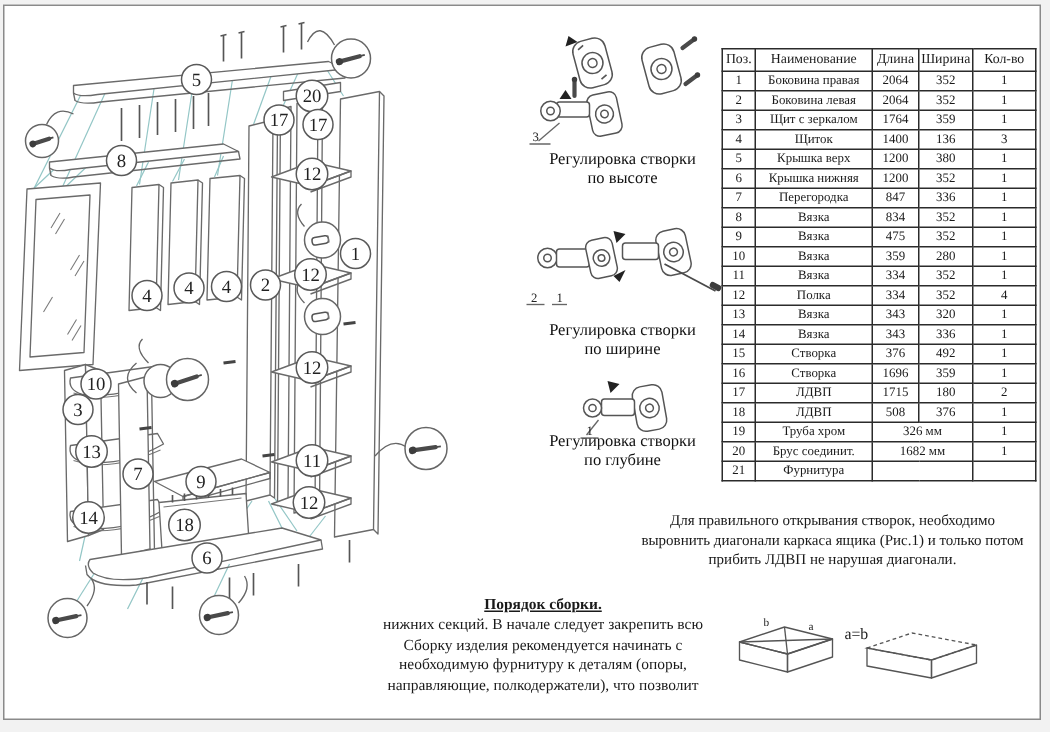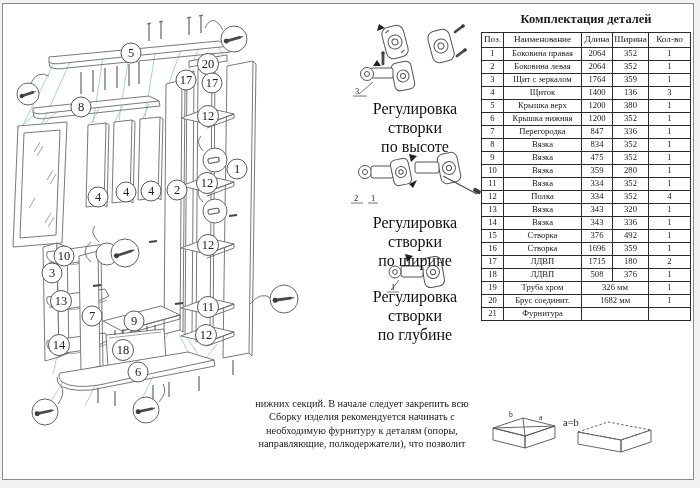--- a/index.html
+++ b/index.html
@@ -26,21 +26,21 @@
   .plate { fill:#fff; stroke:#555; stroke-width:1; }
   .cup { fill:#fff; stroke:#555; stroke-width:1; }
   .arrow { fill:#222; }
   .hlabel { font-family:"Liberation Serif", serif; font-size:8.5px; fill:#222; }
   .figline { fill:none; stroke:#555; stroke-width:.9; stroke-linejoin:round; }
   .figdash { fill:none; stroke:#555; stroke-width:.9; stroke-dasharray:2.5 2; }
   .figlabel { font-family:"Liberation Serif", serif; font-size:7.5px; fill:#222; }
   .figeq { font-family:"Liberation Serif", serif; font-size:10.5px; fill:#222; }
 
   
-  .adj-caption { width:128px; text-align:center; font-size:16px; line-height:1.18; color:#111; }
+  .adj-caption { width:128px; text-align:center; font-size:11px; line-height:1.18; color:#111; }
 
   
   #table-title { left:478px; top:8px; width:210px; text-align:center; font-weight:bold; font-size:12.5px; }
   #parts-table { left:478px; top:28px; width:210px; border-collapse:collapse; table-layout:fixed; }
   #parts-table th, #parts-table td {
     border:1px solid #2b2b2b; font-weight:normal; text-align:center;
     font-size:8.6px; line-height:11.6px; height:13px; padding:0 1px;
     overflow:hidden; white-space:nowrap;
   }
   #parts-table th { height:15px; font-size:9.2px; }
@@ -474,21 +474,20 @@
   </div>
   <div class="abs adj-caption" style="left:348px;top:210px">
     <div>Регулировка створки</div>
     <div>по ширине</div>
   </div>
   <div class="abs adj-caption" style="left:348px;top:284px">
     <div>Регулировка створки</div>
     <div>по глубине</div>
   </div>
 
-  <div class="abs" id="table-title">Комплектация деталей</div>
 
   <table class="abs" id="parts-table">
     <colgroup>
         <col style="width:22px">
         <col style="width:78px">
         <col style="width:31px">
         <col style="width:36px">
         <col style="width:42px">
       </colgroup>
     <thead>
@@ -641,39 +640,45 @@
         </tr>
         <tr>
           <td>21</td>
           <td>Фурнитура</td>
           <td colspan="2"></td>
           <td></td>
         </tr>
       </tbody>
   </table>
 
+  <div class="abs" id="note-block">
+    <div>Для правильного открывания  створок, необходимо</div>
+    <div>выровнить диагонали каркаса ящика (Рис.1) и только потом</div>
+    <div>прибить ЛДВП не нарушая диагонали.</div>
+  </div>
 
   <svg class="abs" style="left:480px;top:405px" width="205" height="60" viewBox="0 0 205 60">
     <g>
       <polygon class="figline" points="10,19 40,9 72,17 42,27" fill="#fff"></polygon>
       <line class="figline" x1="10" y1="19" x2="72" y2="17"></line>
       <line class="figline" x1="40" y1="9" x2="42" y2="27"></line>
       <polygon class="figline" points="10,19 10,31 42,39 42,27" fill="#fff"></polygon>
       <polygon class="figline" points="42,27 72,17 72,29 42,39" fill="#fff"></polygon>
       <text class="figlabel" x="26" y="8">b</text>
       <text class="figlabel" x="56" y="11">a</text>
     </g>
     <text class="figeq" x="80" y="17">a=b</text>
     <g>
       <polygon class="figdash" points="95,23 125,13 168,21 138,31" fill="#fff"></polygon>
       <polygon class="figline" points="95,23 95,35 138,43 138,31" fill="#fff"></polygon>
       <polygon class="figline" points="138,31 168,21 168,33 138,43" fill="#fff"></polygon>
     </g>
   </svg>
 
   <div class="abs" id="assembly-block">
+    <div class="heading">Порядок сборки.</div>
     <div>нижних секций. В начале следует закрепить всю</div>
     <div>Сборку изделия рекомендуется начинать с</div>
     <div>необходимую фурнитуру к деталям (опоры,</div>
     <div>направляющие, полкодержатели), что позволит</div>
   </div>
 
 </div>
 
 </body></html>

